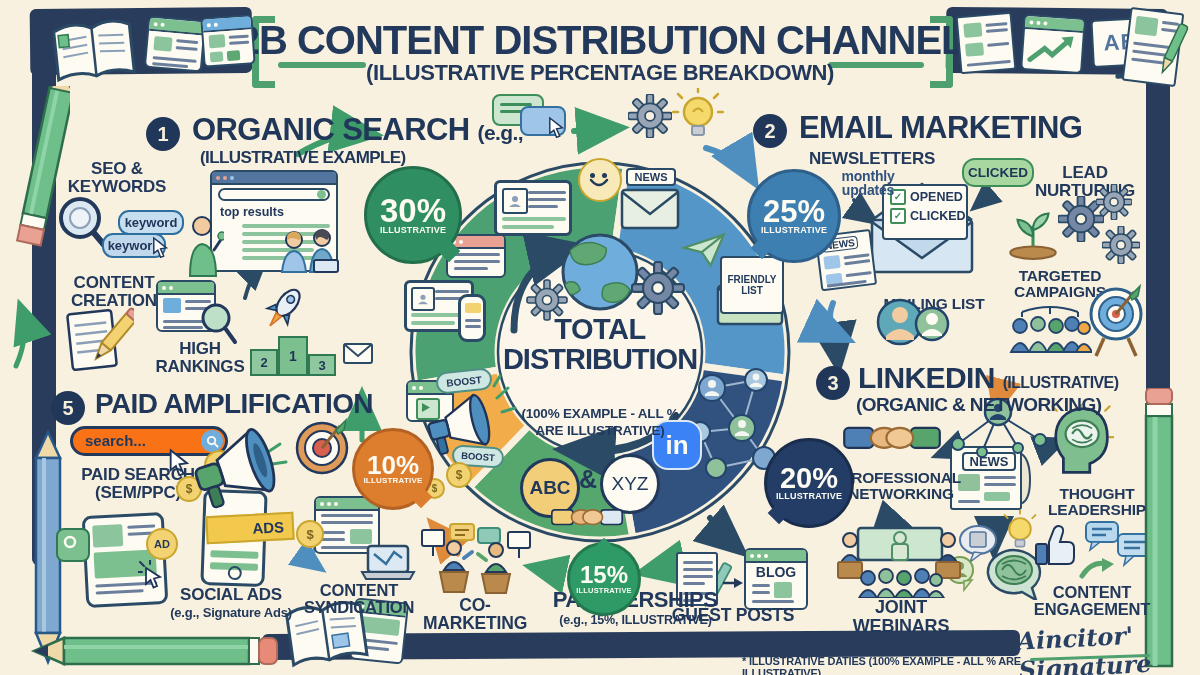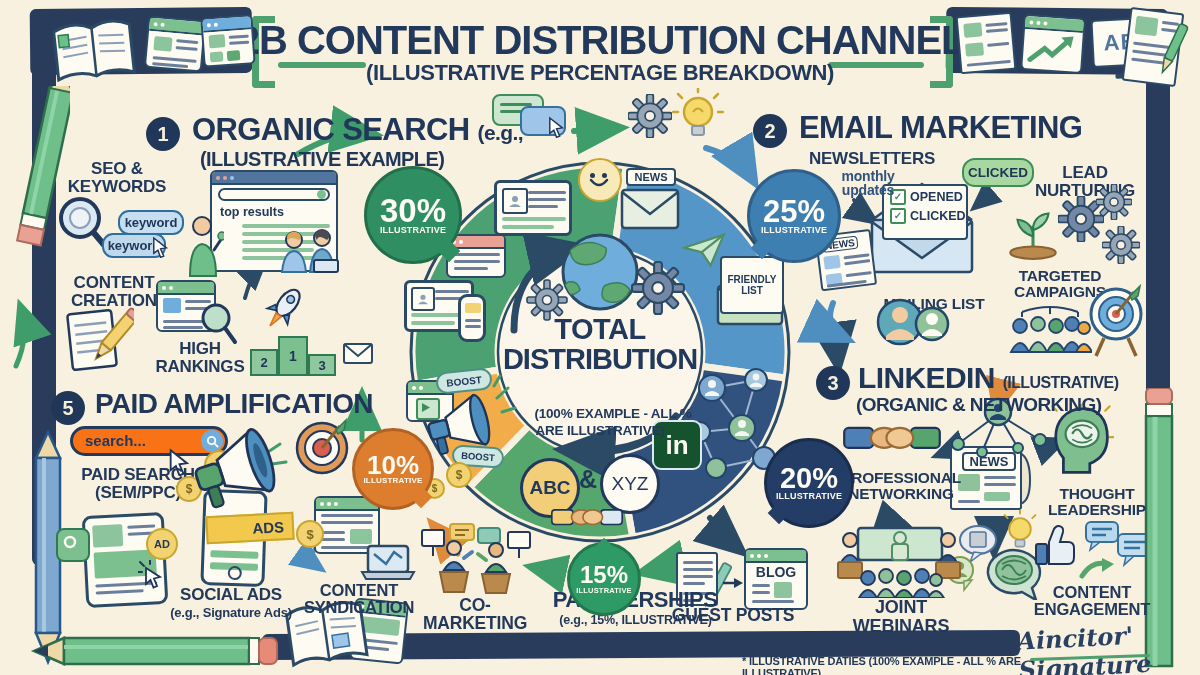--- a/index.html
+++ b/index.html
@@ -321,21 +321,21 @@
         <line x1="272" y1="464" x2="286" y2="462"></line>
     </g>
     <g stroke="#2A4A66" stroke-width="2.5" stroke-linecap="round">
       <line x1="684" y1="560" x2="696" y2="554"></line>
         <line x1="698" y1="556" x2="708" y2="562"></line>
     </g>
   </svg>
 
   <div class="lbl" style="left:500px;top:314px;width:200px;font-size:29px;letter-spacing:-.5px;">TOTAL</div>
   <div class="lbl" style="left:498px;top:344px;width:204px;font-size:29px;letter-spacing:-1px;">DISTRIBUTION</div>
-  <div class="lbl" style="left:518px;top:407px;width:164px;font-size:13.5px;padding-left:13px;">(100% EXAMPLE - ALL %</div>
+  <div class="lbl" style="left:518px;top:407px;width:164px;font-size:13.5px;">(100% EXAMPLE - ALL %</div>
   <div class="lbl" style="left:535px;top:424px;width:130px;font-size:13.5px;">ARE ILLUSTRATIVE)</div>
 
   <div class="pct tail-br" style="left:364px;top:166px;width:92px;height:92px;background:#2F8F63;border:3px solid #236E4B;">
     <span class="v" style="font-size:33px;">30%</span>
     <span class="s">ILLUSTRATIVE</span>
   </div>
   <div class="pct tail-bl" style="left:747px;top:169px;width:88px;height:88px;background:#3E7FB1;border:3px solid #2E608A;">
     <span class="v" style="font-size:31px;">25%</span>
     <span class="s">ILLUSTRATIVE</span>
   </div>
@@ -350,21 +350,21 @@
   <div class="pct tail-br" style="left:352px;top:428px;width:76px;height:76px;background:#DD7E2F;border:3px solid #B46223;">
     <span class="v" style="font-size:26px;">10%</span>
     <span class="s" style="font-size:8px;">ILLUSTRATIVE</span>
   </div>
 
   <div class="numc" style="left:146px;top:117px;">1</div>
   <div class="hdr" style="left:192px;top:112px;font-size:31px;">
     <span>ORGANIC SEARCH</span>
     <span style="font-size:21px;">(e.g.,</span>
   </div>
-  <div class="hdr" style="left:200px;top:148px;font-size:20px;">(ILLUSTRATIVE EXAMPLE)</div>
+  <div class="hdr" style="left:200px;top:148px;font-size:17px;">(ILLUSTRATIVE EXAMPLE)</div>
 
   <div class="numc" style="left:753px;top:114px;">2</div>
   <div class="hdr" style="left:799px;top:110px;font-size:31px;">EMAIL MARKETING</div>
 
   <div class="numc" style="left:816px;top:366px;">3</div>
   <div class="hdr" style="left:858px;top:361px;font-size:30px;">
     <span>LINKEDIN</span>
     <span style="font-size:16px;">(ILLUSTRATIVE)</span>
   </div>
   <div class="hdr" style="left:856px;top:394px;font-size:19px;">(ORGANIC &amp; NETWORKING)</div>
@@ -572,21 +572,21 @@
   <div class="abs" style="left:714px;top:256px;width:72px;height:72px;z-index:4;">
     <svg width="72" height="72" viewBox="0 0 72 72">
       <rect x="4" y="30" width="64" height="38" rx="3" fill="#C8E3C2" stroke="#2A4A66" stroke-width="2.5"></rect>
       <path d="M4 32 L36 56 L68 32" fill="none" stroke="#2A4A66" stroke-width="2.5"></path>
     </svg>
     <div class="tagcard" style="left:6px;top:0;width:60px;font-size:10px;line-height:1.1;padding:16px 0;">
       <span>FRIENDLY LIST</span>
     </div>
   </div>
 
-  <div class="abs" style="left:652px;top:420px;width:46px;height:46px;background:#14532d;border:2.5px solid #DCE9F2;border-radius:9px;z-index:4;display:flex;align-items:center;justify-content:center;">
+  <div class="abs" style="left:652px;top:420px;width:46px;height:46px;background:#3b82f6;border:2.5px solid #DCE9F2;border-radius:16px;z-index:4;display:flex;align-items:center;justify-content:center;">
     <span style="color:#FDFBF2;font-weight:700;font-size:26px;line-height:1;">in</span>
   </div>
 
   <div class="abs" style="left:520px;top:458px;width:54px;height:54px;background:#F2CE79;border:3px solid #22395C;border-radius:50%;z-index:5;display:flex;align-items:center;justify-content:center;">
     <span style="font-weight:700;font-size:19px;color:#22395C;">ABC</span>
   </div>
   <div class="lbl" style="left:576px;top:466px;width:24px;font-size:25px;z-index:5;">&amp;</div>
   <div class="abs" style="left:600px;top:454px;width:54px;height:54px;background:#FDFBF2;border:3px solid #22395C;border-radius:50%;z-index:5;display:flex;align-items:center;justify-content:center;">
     <span style="font-weight:400;font-size:19px;color:#22395C;">XYZ</span>
   </div>

